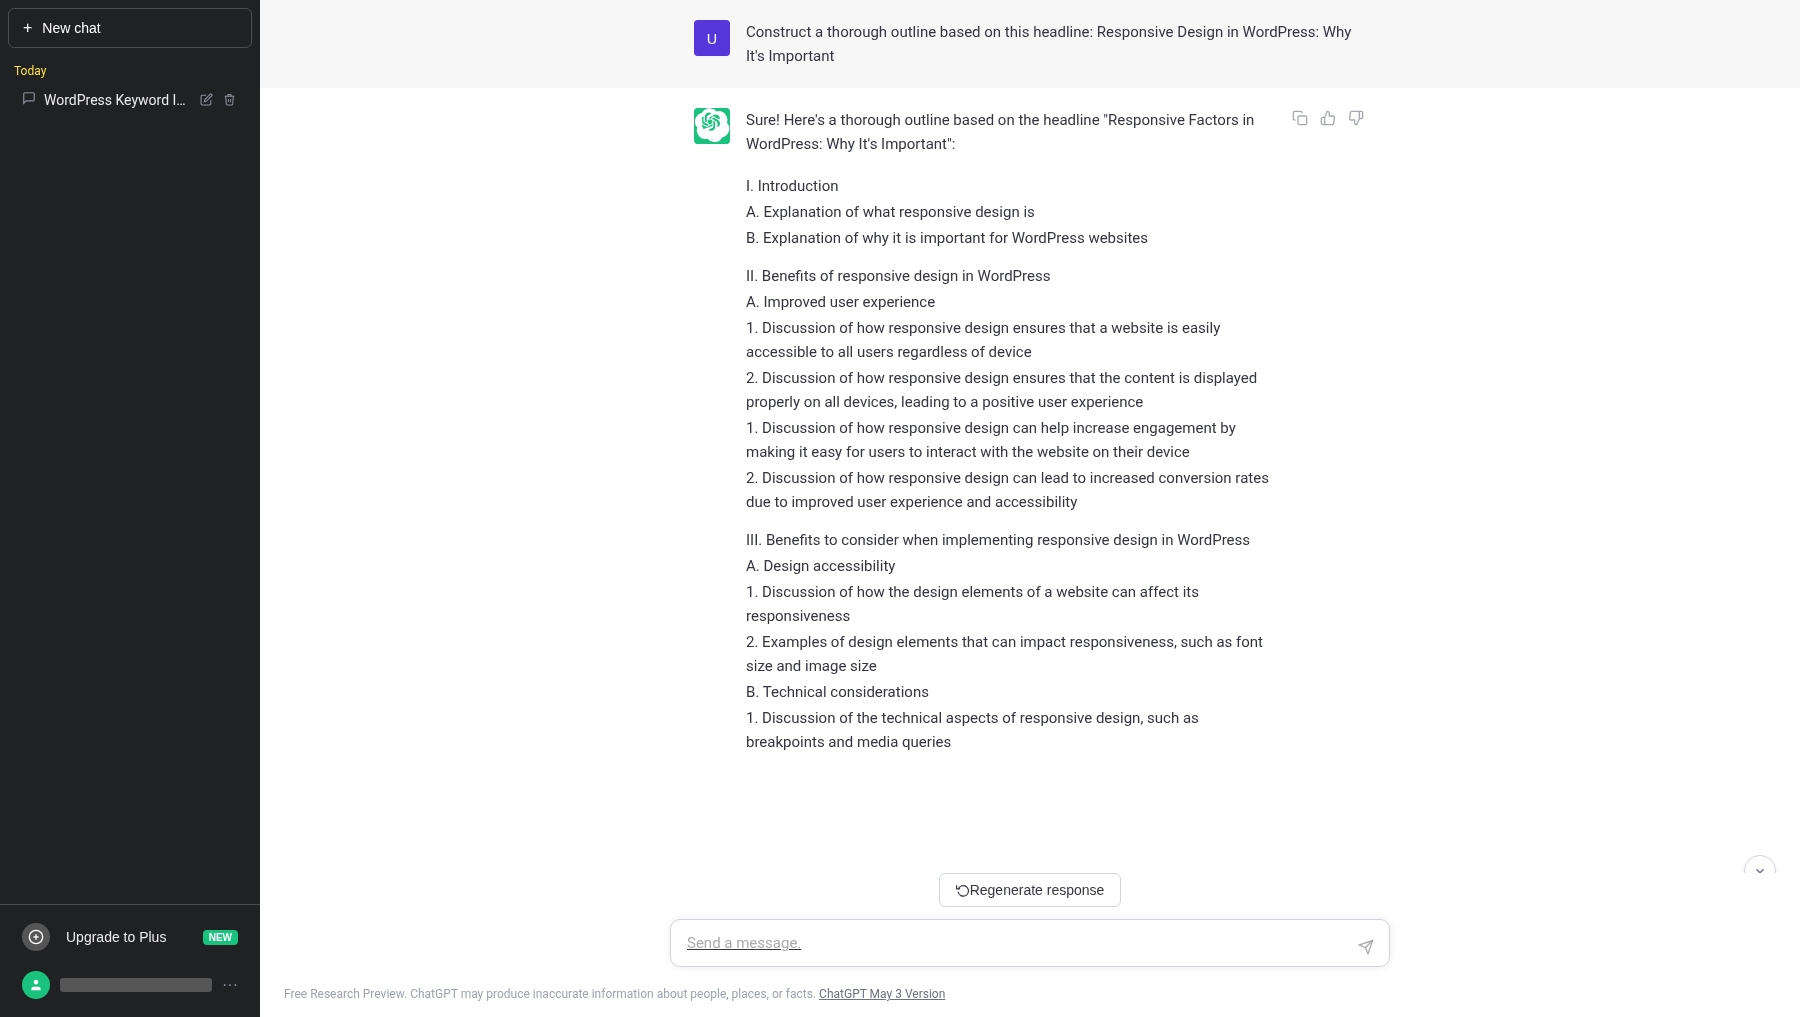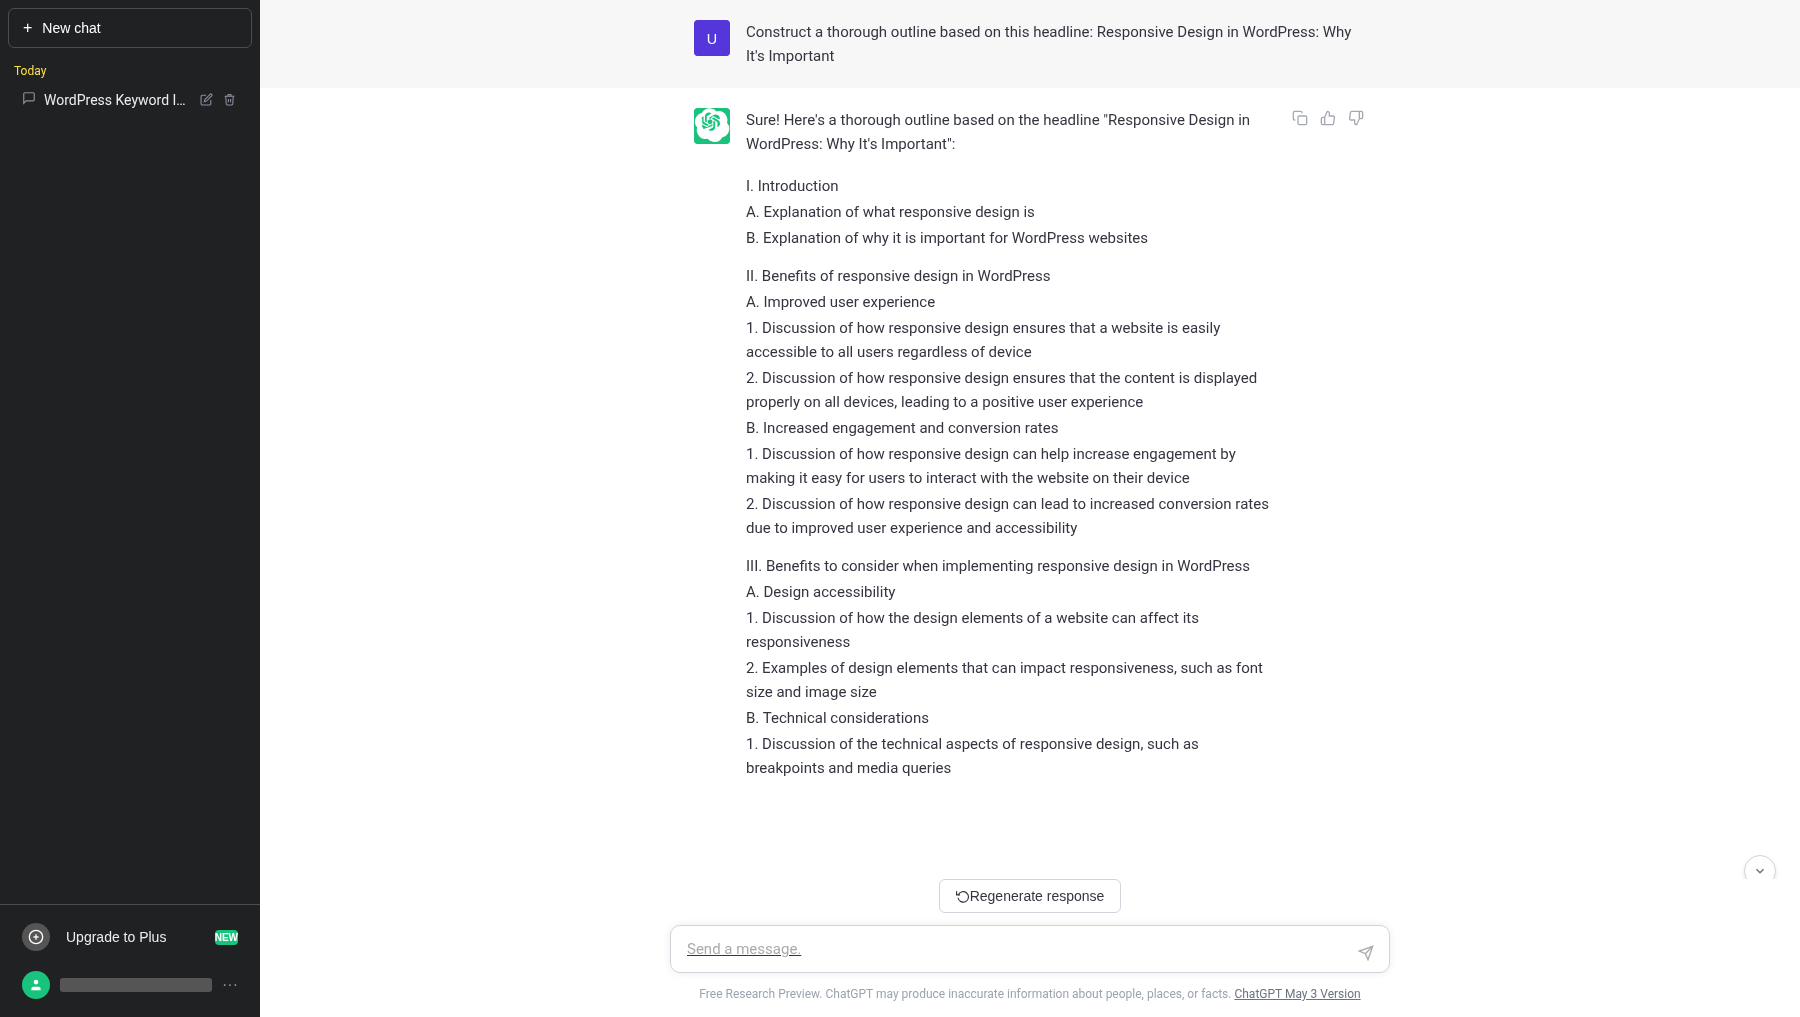--- a/index.html
+++ b/index.html
@@ -74,21 +74,21 @@
       background: transparent;
       border: none;
       text-align: left;
     }
     .upgrade-icon { width: 28px; height: 28px; border-radius: 50%; background: #555; display: flex; align-items: center; justify-content: center; font-size: 12px; flex-shrink: 0; }
     .new-badge {
       background: #19c37d;
       color: #fff;
       font-size: 10px;
       font-weight: 700;
-      padding: 2px 0;
+      padding: 2px 6px;
       border-radius: 4px;
       margin-left: auto;
       text-align: right;
     }
     .user-row {
       display: flex;
       align-items: center;
       gap: 10px;
       padding: 10px 14px;
       cursor: pointer;
@@ -257,24 +257,23 @@
       cursor: pointer;
       color: #aaa;
       font-size: 18px;
       display: flex;
       align-items: center;
       justify-content: center;
       padding: 4px;
     }
 
     .footer-text {
-      text-align: center;
       font-size: 12px;
       color: #9ca3af;
-      margin-top: 10px;
+      margin-top: 16px;
     }
     .footer-text a { color: #6b7280; text-decoration: underline; cursor: pointer; }
 
     
     .messages-container::-webkit-scrollbar { width: 6px; }
     .messages-container::-webkit-scrollbar-track { background: transparent; }
     .messages-container::-webkit-scrollbar-thumb { background: #d1d5db; border-radius: 3px; }
 
     
     .scroll-down-btn {
@@ -374,32 +373,31 @@
     </div>
 
     <div class="message">
       <div class="message-inner">
         <div class="avatar gpt-avatar">
           <svg viewBox="0 0 41 41" fill="none" xmlns="http://www.w3.org/2000/svg" style="width:36px;height:36px;background:#19c37d;border-radius:4px;">
             <path d="M37.532 16.87a9.963 9.963 0 0 0-.856-8.184 10.078 10.078 0 0 0-10.855-4.835 9.964 9.964 0 0 0-6.205-3.371 10.079 10.079 0 0 0-10.47 4.941 9.962 9.962 0 0 0-6.675 4.834 10.08 10.08 0 0 0 1.24 11.817 9.965 9.965 0 0 0 .856 8.185 10.079 10.079 0 0 0 10.855 4.835 9.965 9.965 0 0 0 6.205 3.371 10.079 10.079 0 0 0 10.47-4.942 9.965 9.965 0 0 0 6.675-4.833 10.079 10.079 0 0 0-1.24-11.818zm-17.97 9.145a4.58 4.58 0 0 1-2.91-1.04l.143-.081 4.826-2.787a.796.796 0 0 0 .405-.695v-6.808l2.038 1.178a.071.071 0 0 1 .038.052v5.633a4.605 4.605 0 0 1-4.54 4.548zm-9.773-4.21a4.574 4.574 0 0 1-.547-3.076l.143.087 4.826 2.786a.797.797 0 0 0 .81 0l5.893-3.403v2.355a.07.07 0 0 1-.028.061L11.017 23.8a4.6 4.6 0 0 1-1.228-2.0zm-1.252-10.286a4.574 4.574 0 0 1 2.393-2.012v5.718a.797.797 0 0 0 .404.695l5.865 3.388-2.038 1.177a.071.071 0 0 1-.068.006L9.92 17.854a4.6 4.6 0 0 1-.383-4.324zm16.703 3.948L20.348 12.06l2.038-1.176a.071.071 0 0 1 .068-.006l4.916 2.838a4.6 4.6 0 0 1-.713 8.304v-5.718a.796.796 0 0 0-.403-.695zm2.026-3.09l-.143-.088-4.825-2.813a.797.797 0 0 0-.811 0L17.587 13.3v-2.355a.071.071 0 0 1 .028-.061l4.917-2.838a4.6 4.6 0 0 1 6.837 4.763zm-12.74 4.184l-2.038-1.178a.07.07 0 0 1-.038-.052v-5.633a4.6 4.6 0 0 1 7.544-3.532l-.143.081-4.826 2.787a.796.796 0 0 0-.405.695l-.094 6.832zm1.106-2.384l2.62-1.516 2.621 1.516v3.031l-2.62 1.516-2.621-1.516v-3.031z" fill="white"></path>
           </svg>
         </div>
         <div class="message-content">
-          <p>Sure! Here's a thorough outline based on the headline "Responsive Design in WordPress: Why It's Important":</p>
+          <p>Sure! Here's a thorough outline based on the headline "Responsive Factors in WordPress: Why It's Important":</p>
           <div id="outline-container">
               <span class="blank-line"></span>
               <span class="outline-line">I. Introduction</span>
               <span class="outline-line">A. Explanation of what responsive design is</span>
               <span class="outline-line">B. Explanation of why it is important for WordPress websites</span>
               <span class="blank-line"></span>
               <span class="outline-line">II. Benefits of responsive design in WordPress</span>
               <span class="outline-line">A. Improved user experience</span>
               <span class="outline-line">1. Discussion of how responsive design ensures that a website is easily accessible to all users regardless of device</span>
               <span class="outline-line">2. Discussion of how responsive design ensures that the content is displayed properly on all devices, leading to a positive user experience</span>
-              <span class="outline-line">B. Increased engagement and conversion rates</span>
               <span class="outline-line">1. Discussion of how responsive design can help increase engagement by making it easy for users to interact with the website on their device</span>
               <span class="outline-line">2. Discussion of how responsive design can lead to increased conversion rates due to improved user experience and accessibility</span>
               <span class="blank-line"></span>
               <span class="outline-line">III. Benefits to consider when implementing responsive design in WordPress</span>
               <span class="outline-line">A. Design accessibility</span>
               <span class="outline-line">1. Discussion of how the design elements of a website can affect its responsiveness</span>
               <span class="outline-line">2. Examples of design elements that can impact responsiveness, such as font size and image size</span>
               <span class="outline-line">B. Technical considerations</span>
               <span class="outline-line">1. Discussion of the technical aspects of responsive design, such as breakpoints and media queries</span>
             </div>

